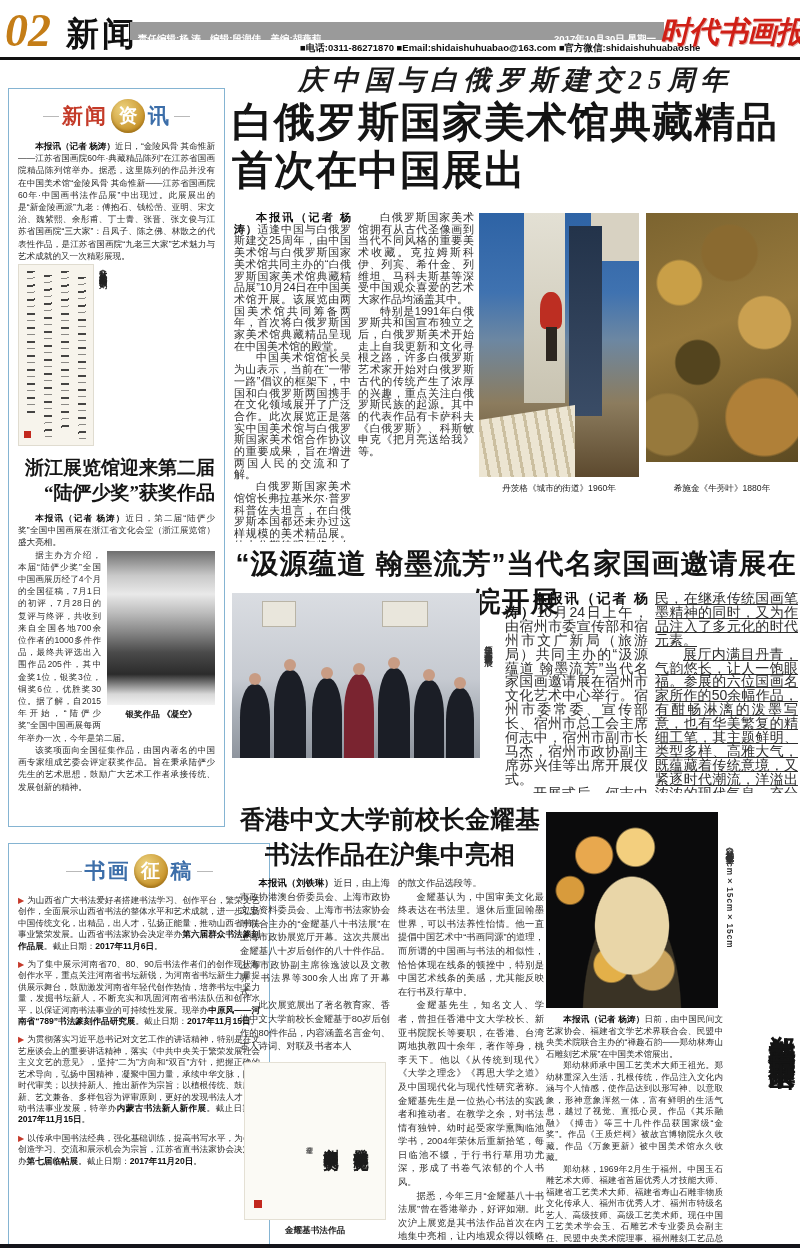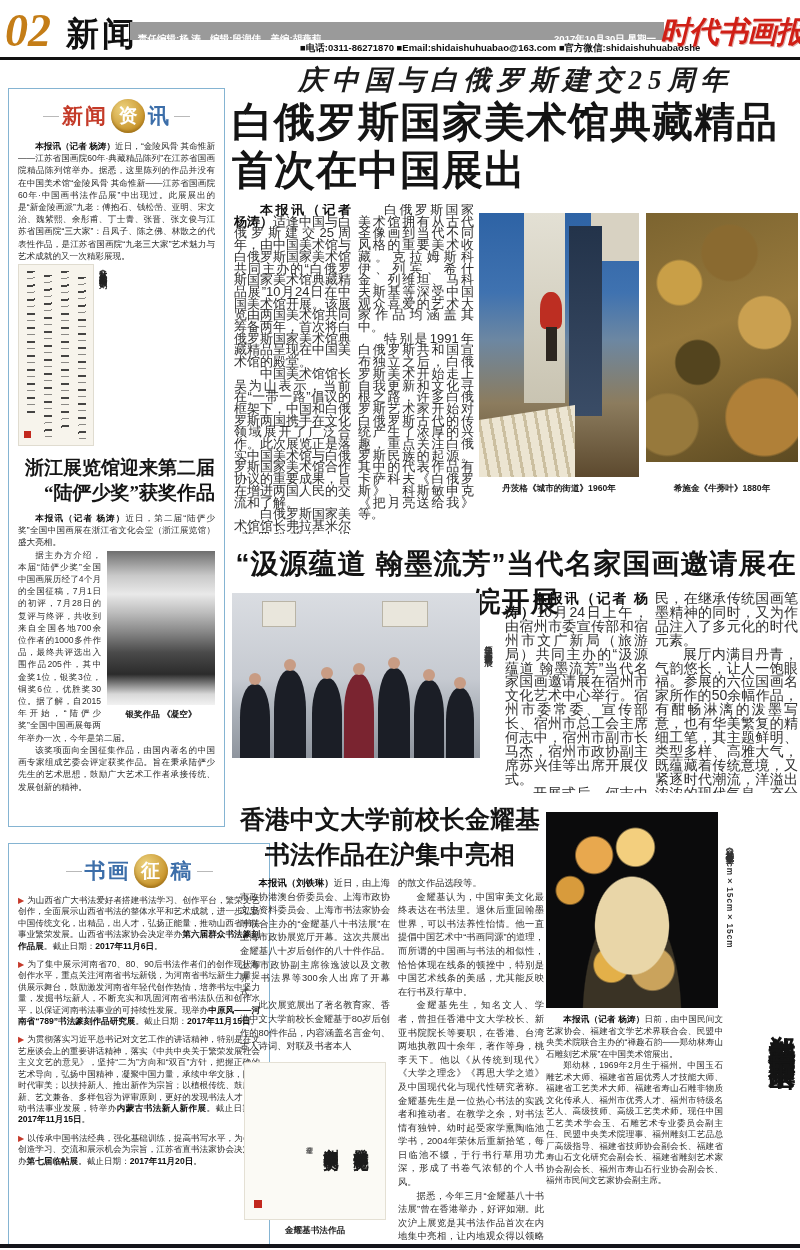--- a/index.html
+++ b/index.html
@@ -52,37 +52,37 @@
 
   .cb-item { margin-bottom:7px; font-size:8.6px; line-height:11.4px; text-align:justify; }
   .cb-item .arrow { color:#c5392a; font-size:8px; margin-right:3px; }
   .cb-item b { color:#101010; }
 
   
   .kicker { position:absolute; left:232px; top:62px; width:568px; text-align:center;
             font:italic 900 27px "Liberation Serif", serif; letter-spacing:6px; color:#1c1c1c; }
   .mtitle { position:absolute; left:232px; top:98px; width:568px; 
             font-weight:900; font-size:41px; line-height:48px; color:#141414; letter-spacing:1px; }
-  .mcol { position:absolute; top:204px; height:330px; overflow:hidden;
-          font-size:13px; line-height:11.7px; text-align:justify; }
+  .mcol { position:absolute; top:212px; height:330px; overflow:hidden;
+          font-size:11px; line-height:11.7px; text-align:justify; }
   .mcol p, .excol p, .jincol p, .zcol p { text-indent:2em; }
   .noindent { text-indent:0 !important; }
   #mcol1 { left:234px; width:117px; }
   #mcol2 { left:358px; width:116px; }
 
   .paint1 { position:absolute; left:479px; top:213px; width:160px; height:264px; overflow:hidden;
             background:linear-gradient(180deg,#2e63a5 0%,#3f72b0 30%,#6c87a2 48%,#8c7c5e 72%,#5c492e 100%); }
   .p1-wall { position:absolute; left:28%; top:0; width:26%; height:72%; background:linear-gradient(180deg,#e3e0d4,#c9c4b2); }
   .p1-door { position:absolute; left:56%; top:5%; width:21%; height:72%; background:linear-gradient(180deg,#23334a,#3a4c66); }
   .p1-roof { position:absolute; left:70%; top:0; width:30%; height:18%; background:#d8d2c2; }
   .p1-fig  { position:absolute; left:38%; top:30%; width:14%; height:14%; background:#bd2e22; border-radius:45% 45% 20% 20%; }
   .p1-legs { position:absolute; left:42%; top:43%; width:7%; height:13%; background:#2c2620; }
   .p1-floor{ position:absolute; left:-12%; bottom:-4%; width:72%; height:28%; transform:skewY(-9deg);
              background:repeating-linear-gradient(80deg,#ece5d2 0 8px,#cbbfa0 8px 11px); }
-  .cap { position:absolute; top:483px; text-align:center; font-size:8.6px; font-weight:bold; color:#222; }
+  .cap { position:absolute; top:483px; text-align:center; font-size:8.6px; font-weight:normal; color:#222; }
   #cap1 { left:479px; width:160px; }
   #cap2 { left:646px; width:152px; }
   .paint2 { position:absolute; left:646px; top:213px; width:152px; height:249px;
             background:
               radial-gradient(circle at 22% 28%, #c99f47 0 10%, transparent 11%),
               radial-gradient(circle at 55% 16%, #8a6a30 0 12%, transparent 13%),
               radial-gradient(circle at 78% 44%, #caa050 0 14%, transparent 15%),
               radial-gradient(circle at 34% 60%, #53441e 0 12%, transparent 13%),
               radial-gradient(circle at 78% 82%, #b08038 0 16%, transparent 17%),
               radial-gradient(circle at 14% 85%, #97793c 0 12%, transparent 13%),
@@ -96,21 +96,21 @@
   .pframe { position:absolute; top:8px; width:34px; height:26px; background:#e9e6dc; border:1px solid #b9b4a6; }
   .fig { position:absolute; bottom:0; background:#1b1e26; border-radius:45% 45% 0 0; }
   .fig::before { content:""; position:absolute; top:-11px; left:50%; transform:translateX(-50%);
                  width:12px; height:12px; border-radius:50%; background:#c89c84; }
   .fig.red { background:#7a2430; }
   .photo-vcap { position:absolute; left:483px; top:638px; height:120px; writing-mode:vertical-rl;
                 font-size:8.5px; font-weight:bold; color:#333; letter-spacing:2px; }
   .excol { position:absolute; top:592px; height:201px; overflow:hidden;
            font-size:14px; line-height:13.9px; text-align:justify; }
   #excol1 { left:505px; width:143px; }
-  #excol2 { left:655px; width:143px; }
+  #excol2 { left:655px; width:143px;text-decoration:underline; }
 
   
   .jin-title { position:absolute; left:236px; top:802px; width:308px; text-align:center;
                font-weight:900; font-size:25px; line-height:35px; color:#141414; }
   .jincol { position:absolute; top:877px; height:369px; overflow:hidden;
             font-size:9.3px; line-height:13.6px; text-align:justify; }
   #jincol1 { left:240px; width:150px; }
   #jincol2 { left:398px; width:146px; }
   .jin-art { width:142px; height:158px; margin:8px auto 0; background:#fbfaf5; border:1px solid #e4e0d4;
              writing-mode:vertical-rl; padding:7px 9px; position:relative;
@@ -283,18 +283,19 @@
     <p class="noindent">的散文作品选段等。</p>
     <p>金耀基认为，中国审美文化最终表达在书法里。退休后重回翰墨世界，可以书法养性怡情。他一直提倡中国艺术中“书画同源”的道理，而所谓的中国画与书法的相似性，恰恰体现在线条的顿挫中，特别是中国艺术线条的美感，尤其能反映在行书及行草中。</p>
     <p>金耀基先生，知名文人、学者，曾担任香港中文大学校长、新亚书院院长等要职，在香港、台湾两地执教四十余年，著作等身，桃李天下。他以《从传统到现代》《大学之理念》《再思大学之道》及中国现代化与现代性研究著称。金耀基先生是一位热心书法的实践者和推动者。在教学之余，对书法情有独钟。幼时起受家学熏陶临池学书，2004年荣休后重新拾笔，每日临池不辍，于行书行草用功尤深，形成了书卷气浓郁的个人书风。</p>
     <p>据悉，今年三月“金耀基八十书法展”曾在香港举办，好评如潮。此次沪上展览是其书法作品首次在内地集中亮相，让内地观众得以领略这位学人书家笔下的文人气象。</p>
   </div>
 
   <div class="sculpt"></div>
   <div class="sculpt-vcap">郑幼林《金色童年》29cm×15cm×15cm</div>
   <div class="zcol">
     <p><b class="lead">本报讯（记者 杨涛）</b><span>日前，由中国民间文艺家协会、福建省文学艺术界联合会、民盟中央美术院联合主办的“禅趣石韵——郑幼林寿山石雕刻艺术展”在中国美术馆展出。</span></p>
+    <p>郑幼林师承中国工艺美术大师王祖光。郑幼林重深入生活，扎根传统，作品注入文化内涵与个人情感，使作品达到以形写神、以意取象，形神意象浑然一体，富有鲜明的生活气息，越过了视觉、直抵心灵。作品《其乐融融》《搏击》等三十几件作品获国家级“金奖”。作品《王质烂柯》被故宫博物院永久收藏。作品《万象更新》被中国美术馆永久收藏。</p>
     <p>郑幼林，1969年2月生于福州。中国玉石雕艺术大师、福建省首届优秀人才技能大师、福建省工艺美术大师、福建省寿山石雕非物质文化传承人、福州市优秀人才、福州市特级名艺人、高级技师、高级工艺美术师。现任中国工艺美术学会玉、石雕艺术专业委员会副主任、民盟中央美术院理事、福州雕刻工艺品总厂高级指导、福建省技师协会副会长、福建省寿山石文化研究会副会长、福建省雕刻艺术家协会副会长、福州市寿山石行业协会副会长、福州市民间文艺家协会副主席。</p>
   </div>
   <div class="ztitle">郑幼林寿山石雕刻艺术展在京展出</div>
 
   <div class="hr-bottom"></div>
 </div>
 
 </body></html>

